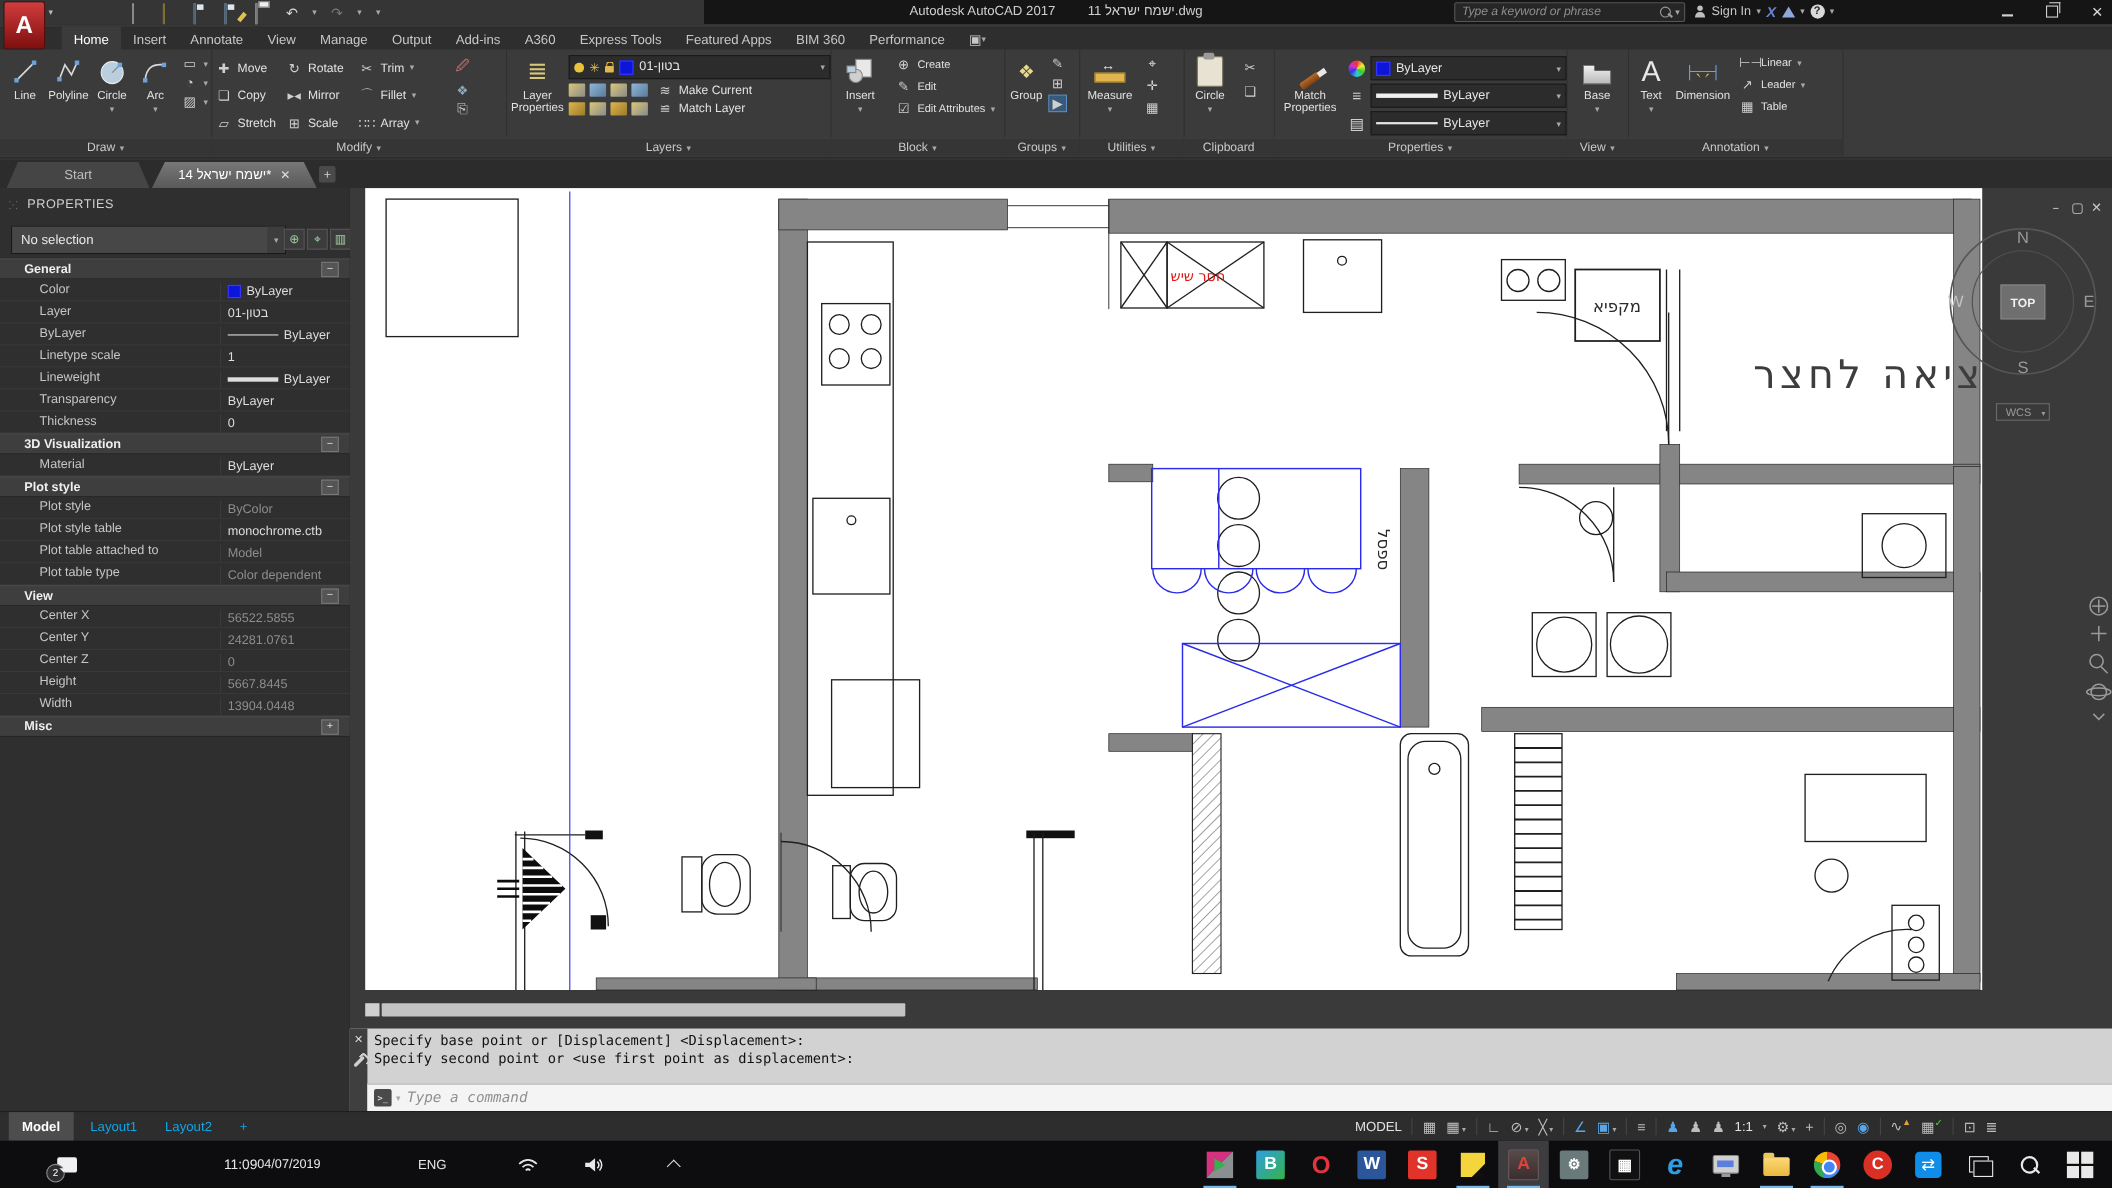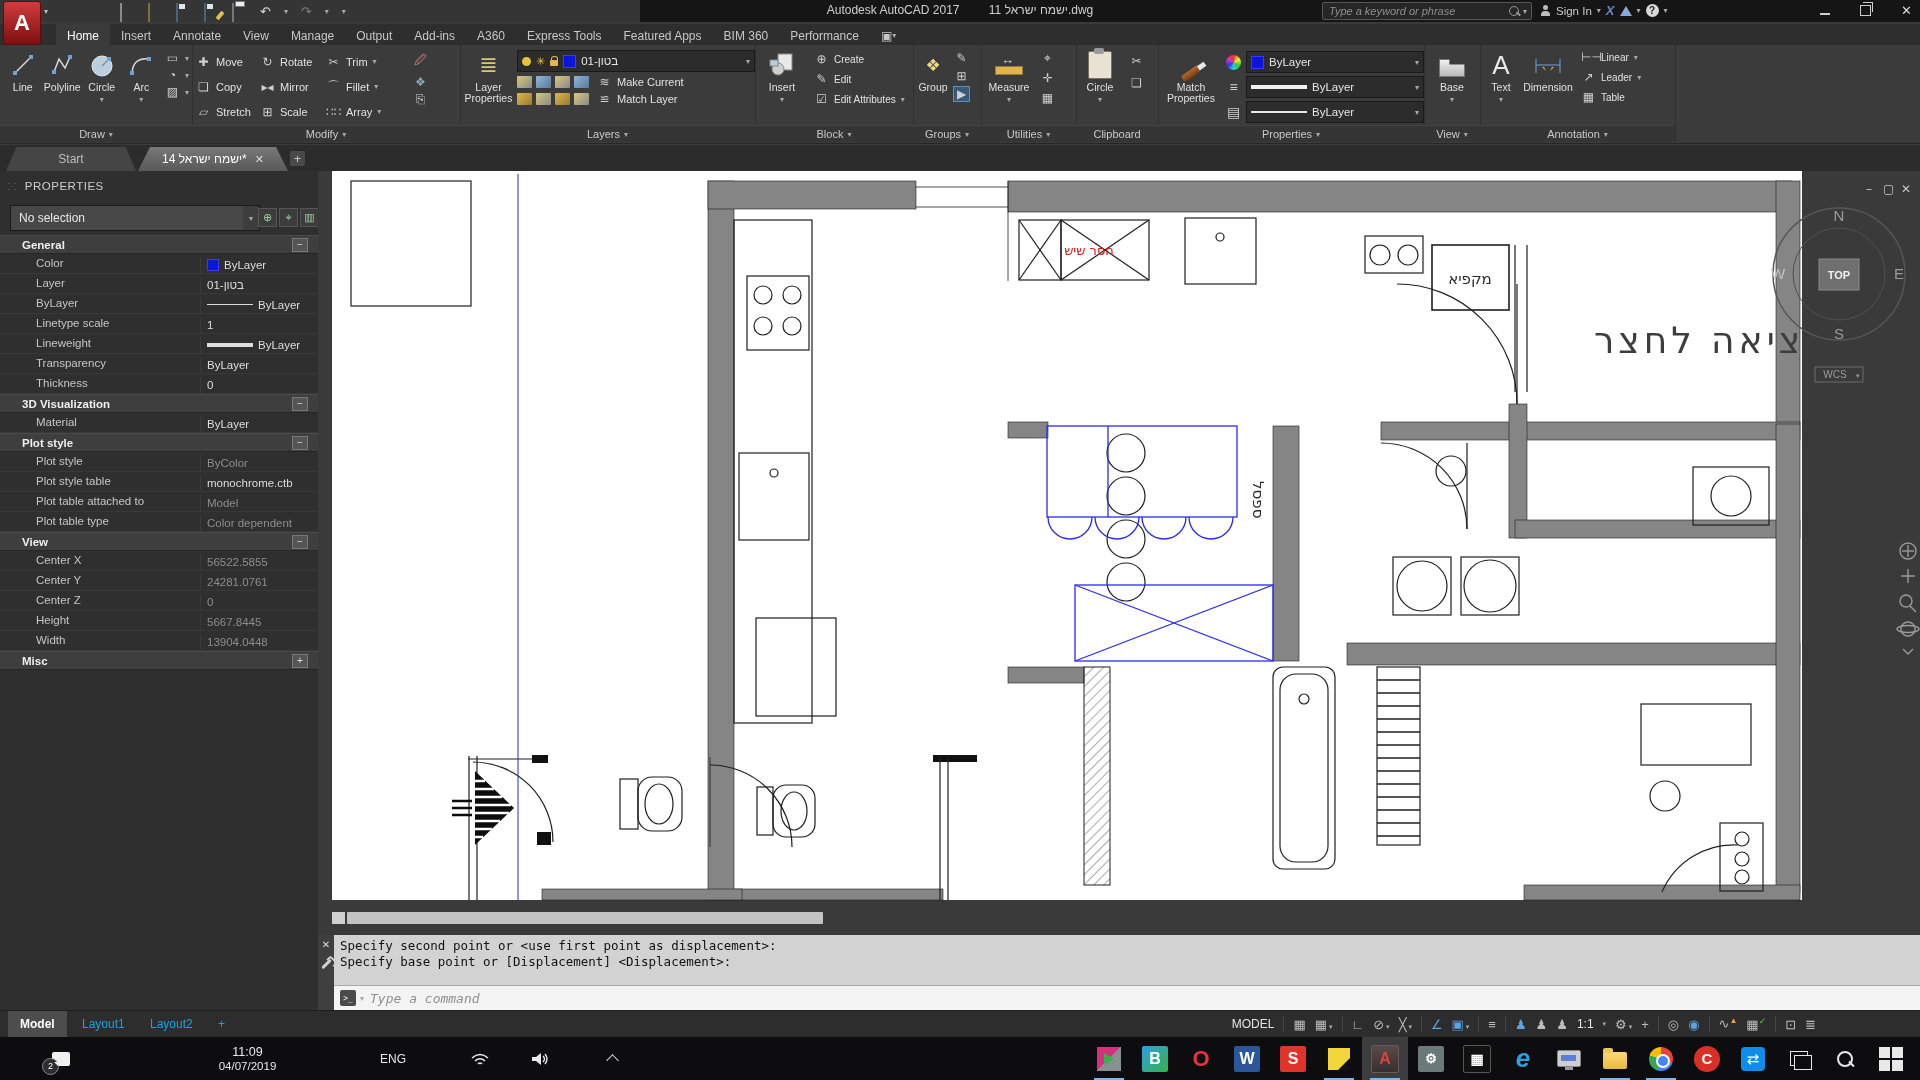--- a/index.html
+++ b/index.html
@@ -137,21 +137,21 @@
   #sticons{position:absolute;right:104px;top:0;height:26px;display:flex;align-items:center;gap:9px;font-size:13px;color:#bdbdbd}
   #sticons .lbl{font-size:12px;color:#e3e3e3}
   #sticons .blue{color:#58a6e8}
   #sticons .sep{width:1px;height:16px;background:#454545}
   #sticons .dd{font-size:7px}
   .warn{color:#e8a13c;font-size:8px;vertical-align:super}
   .ok{color:#57c94f;font-size:9px;vertical-align:super}
   
   #taskbar{left:0;top:1037px;width:1920px;height:43px;background:#0d0d0f}
   .tbleft{position:absolute;top:0;height:43px;display:flex;align-items:center;color:#e8e8e8}
-  #clock{left:150px;width:195px;flex-direction:column;justify-content:center;display:flex;align-items:center;line-height:14px}
+  #clock{left:150px;width:195px;justify-content:center;display:flex;align-items:center;line-height:14px}
   #clock .t{font-size:12.5px}#clock .d{font-size:11.5px}
   #lang{left:380px;font-size:12px}
   #notif{left:52px}
   .bubble{width:18px;height:14px;background:#f0f0f0;border-radius:2px;position:relative}
   .bubble::after{content:"";position:absolute;left:2px;bottom:-4px;border:4px solid transparent;border-top-color:#f0f0f0}
   .badge{position:absolute;left:-10px;top:6px;width:15px;height:15px;border-radius:50%;background:#2d2d30;border:1px solid #888;
     color:#fff;font-size:9px;display:flex;align-items:center;justify-content:center}
   .chev{width:8px;height:8px;border-top:1.6px solid #ddd;border-left:1.6px solid #ddd;transform:rotate(45deg);margin-top:4px}
   #tbapps{position:absolute;right:6px;top:0;height:43px;display:flex;align-items:center}
   .tbi{width:46px;height:43px;display:flex;align-items:center;justify-content:center;position:relative}
@@ -927,22 +927,22 @@
   </g>
 </svg>
 </div>
 
 <div class="abs" id="cmd">
   <div id="cmdstrip">
     <span class="x">✕</span>
     <span class="wrench"></span>
   </div>
   <div id="cmdhist">
+    <div>Specify base point or [Displacement] &lt;Displacement&gt;:</div>
     <div>Specify second point or &lt;use first point as displacement&gt;:</div>
-    <div>Specify base point or [Displacement] &lt;Displacement&gt;:</div>
   </div>
   <div id="cmdinput">
     <span class="cmdbox">&gt;_</span>
     <span class="dd">▾</span>
     <input placeholder="Type a command" style="">
   </div>
 </div>
 
 <div class="abs" id="statusrow">
   <div class="mtab active" style="left:8px">Model</div>

